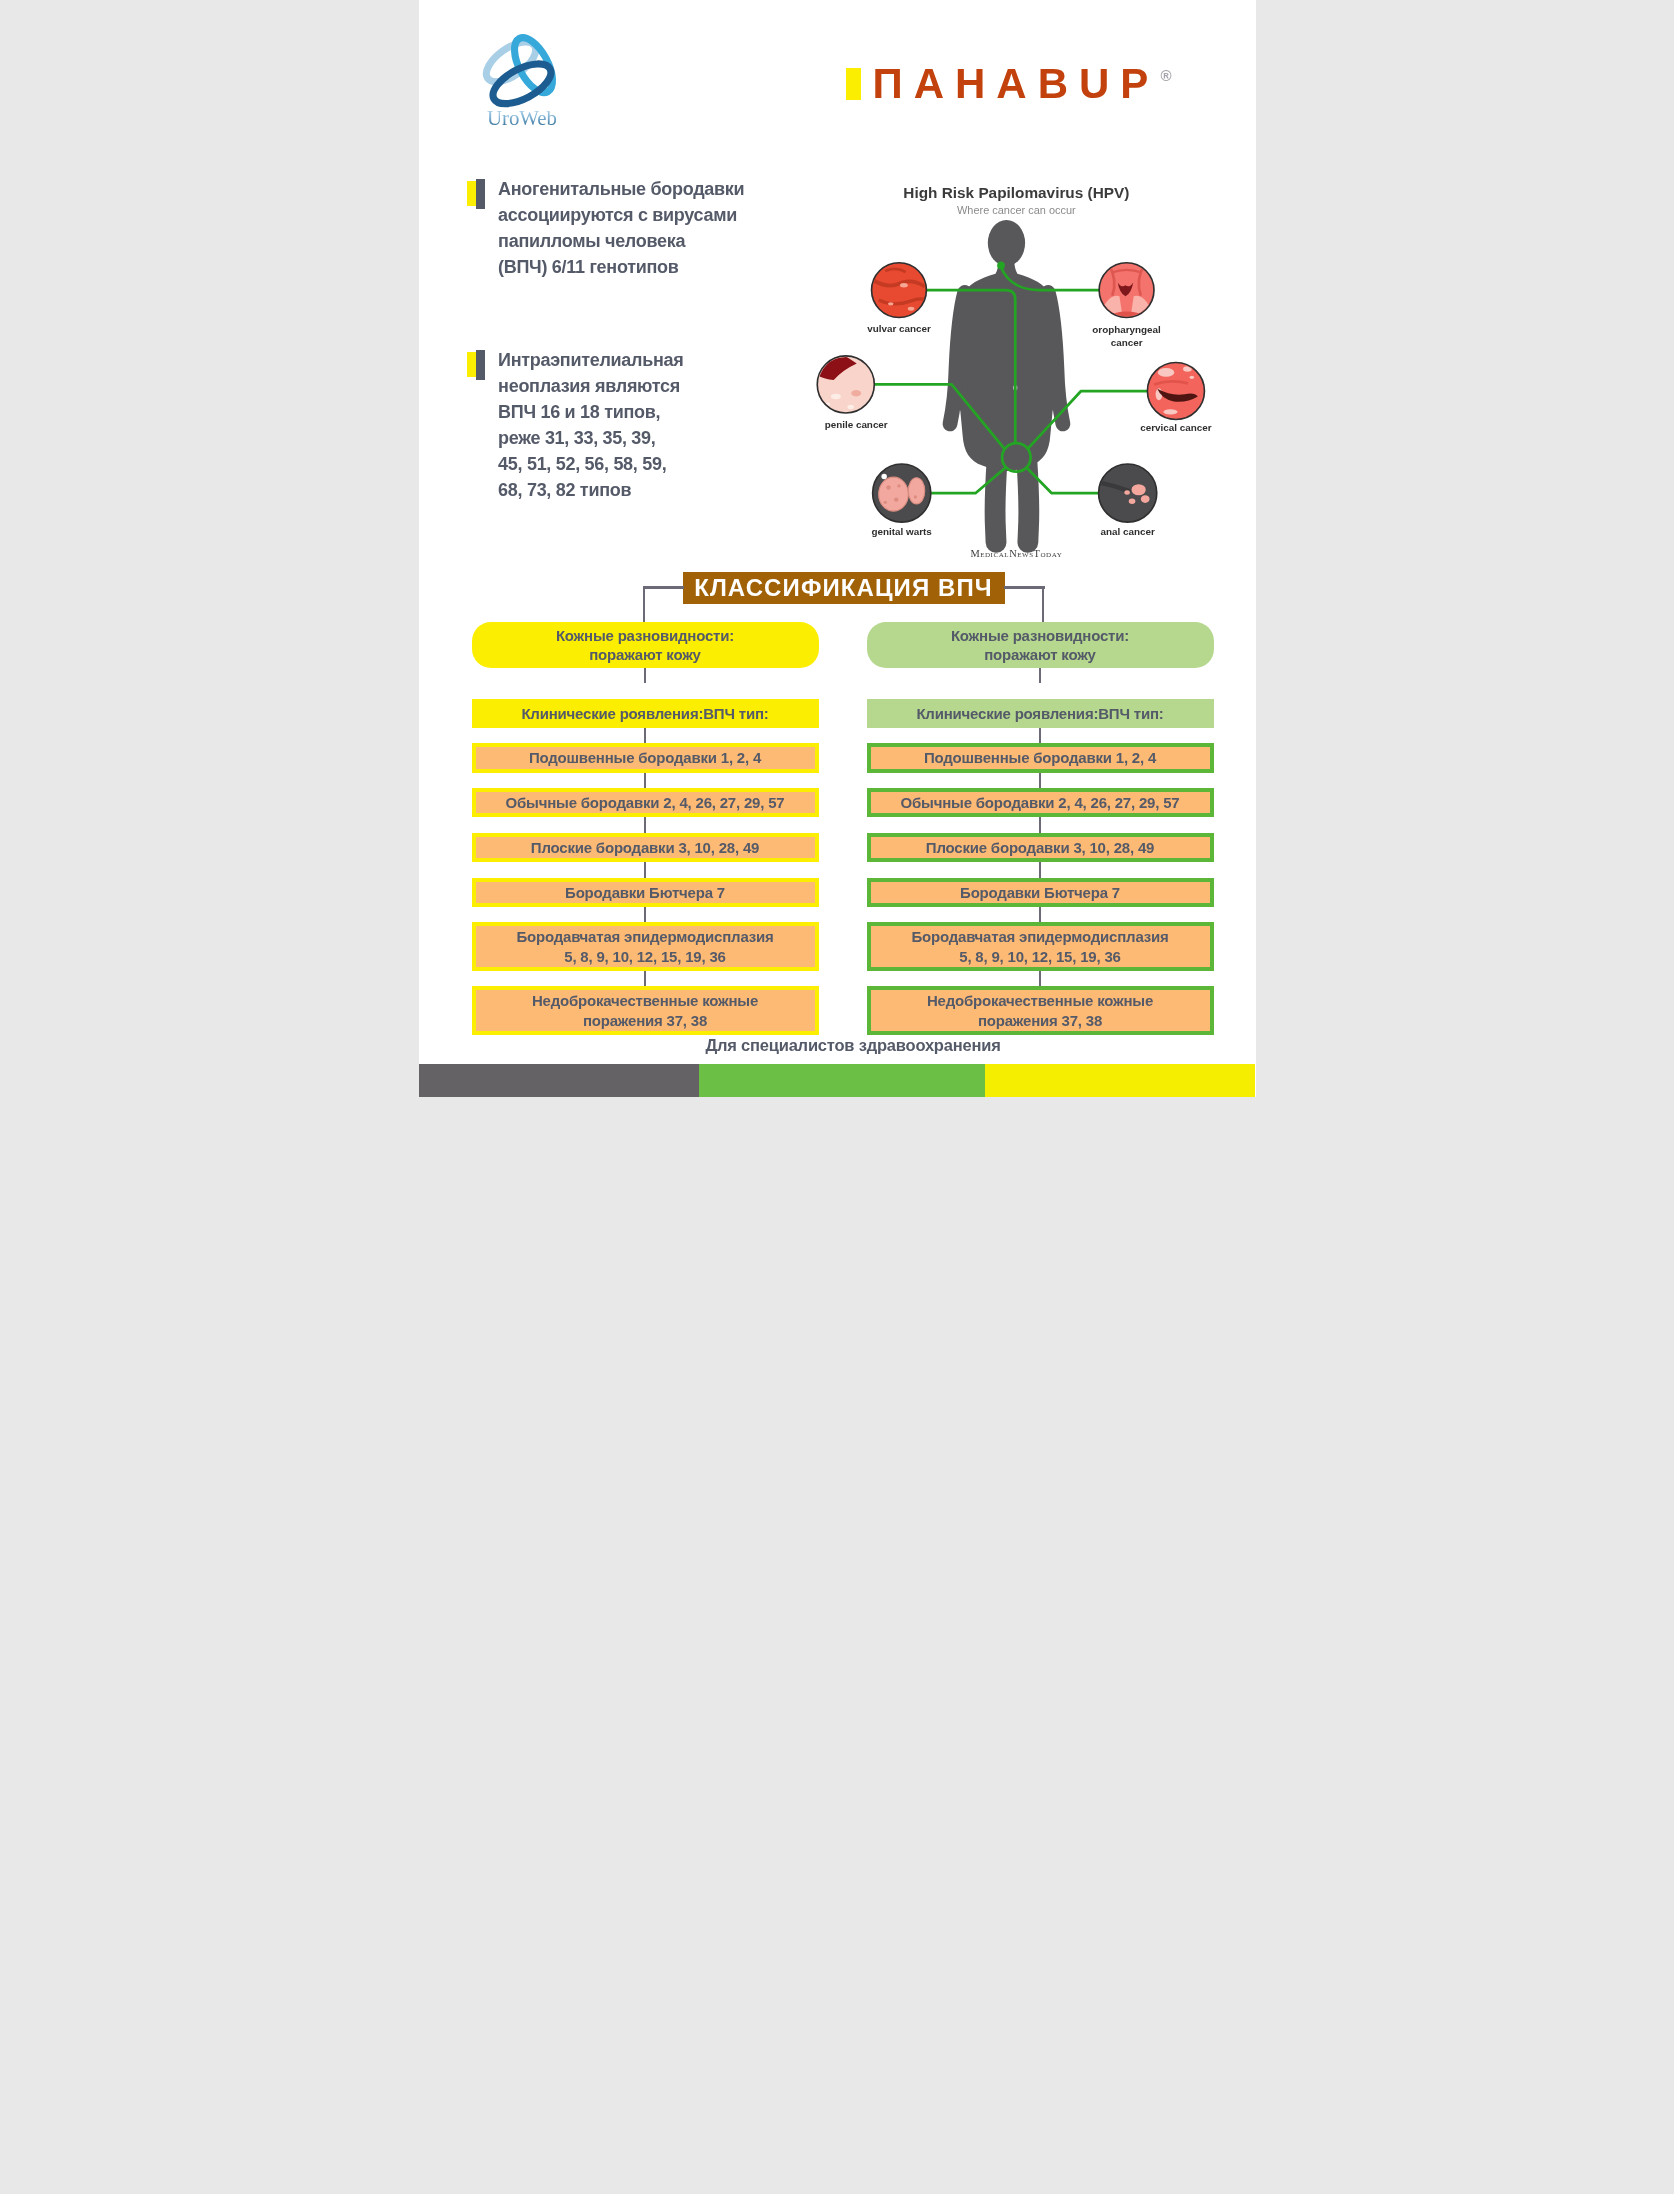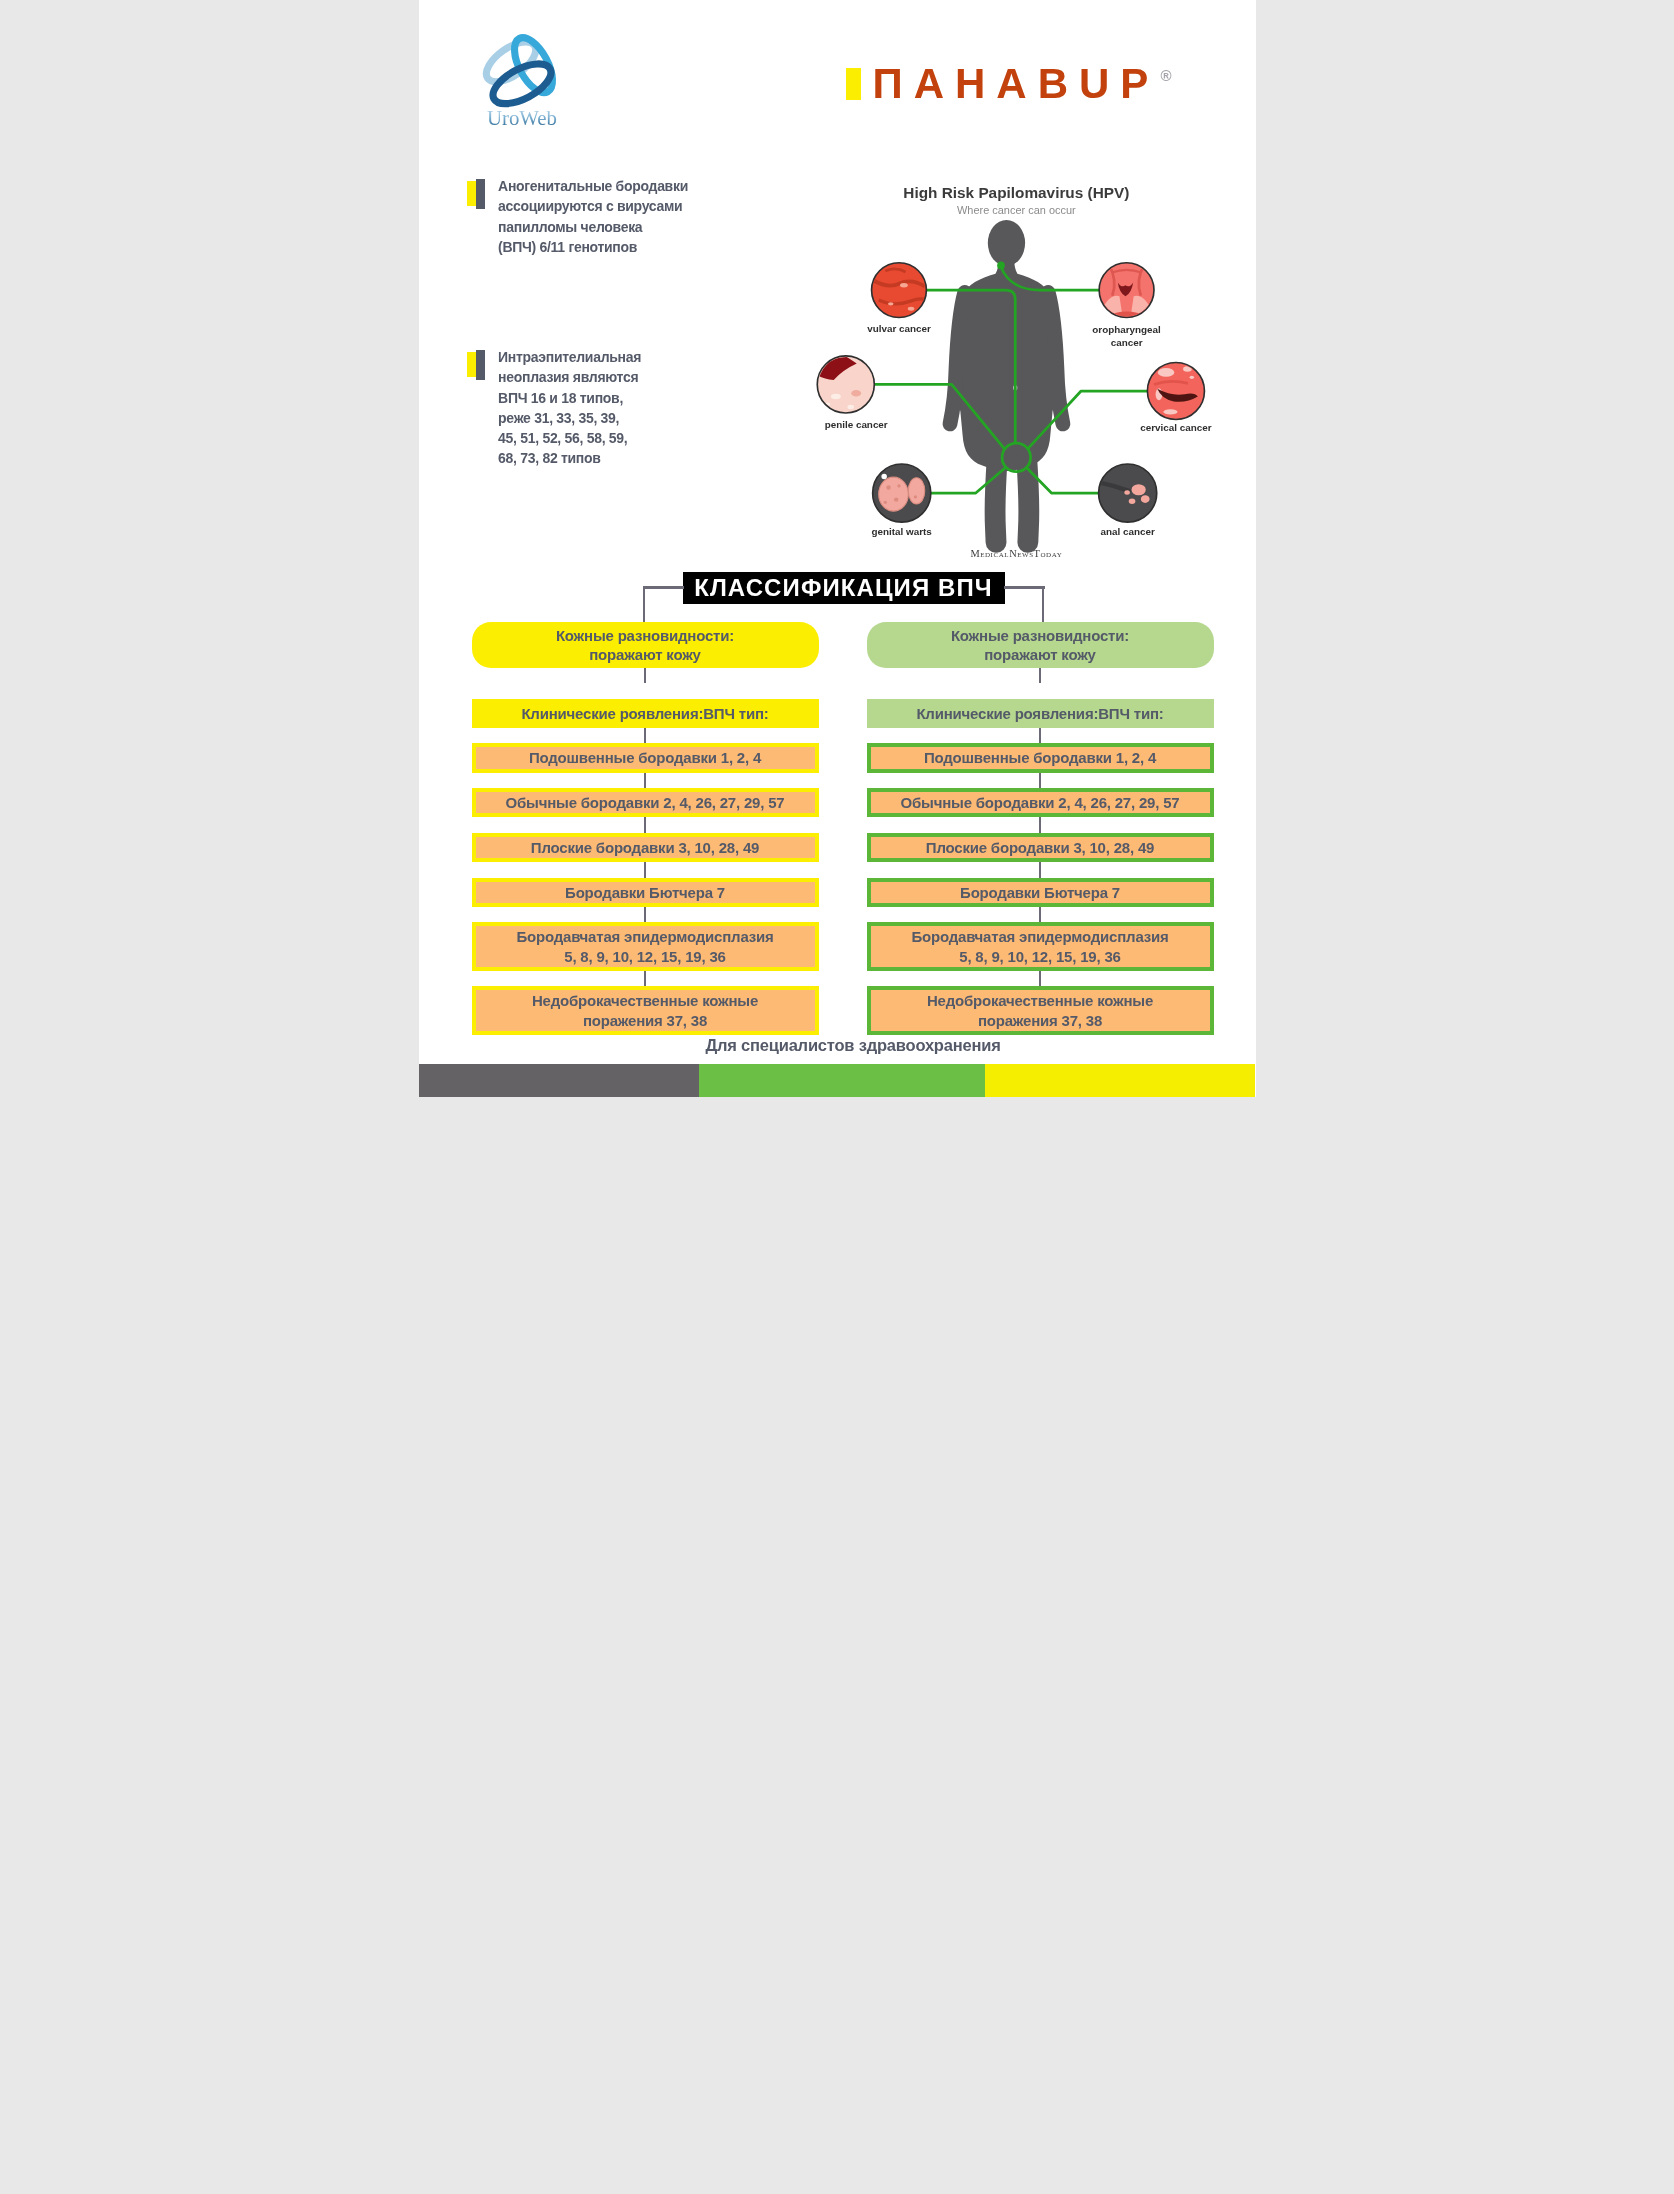--- a/index.html
+++ b/index.html
@@ -18,29 +18,29 @@
   }
   .pv-reg { font-size:15px; font-weight:bold; color:#A5A3A9; margin-left:1.1px; margin-top:0px; }
   
   .bullet { position:absolute; left:48px; display:flex; }
   .bullet-1 { top:176px; }
   .bullet-2 { top:347px; }
   .bullet-bars { display:flex; margin-top:3.3px; flex:0 0 auto; }
   .bar-yellow { width:9.3px; height:25px; background:#FBEE00; margin-top:2.2px; }
   .bar-dark { width:9.3px; height:30px; background:#555A69; }
   .bullet-text {
-    margin-left:13px; font-size:14px; font-weight:bold; color:#555A69;
+    margin-left:13px; font-size:18px; font-weight:bold; color:#555A69;
     line-height:1.45; letter-spacing:-0.3px; white-space:pre-line;
   }
   
   .hpv-svg { position:absolute; left:384px; top:176px; }
   
   .class-header {
     position:absolute; left:264px; top:572px; width:322px; height:32px;
-    background:#000000; color:#ffffff; font-weight:bold; font-size:24px;
+    background:#a16207; color:#ffffff; font-weight:bold; font-size:24px;
     line-height:32px; text-align:center; letter-spacing:1.1px; white-space:nowrap;
   }
   .conn { position:absolute; background:#6D6A78; }
   .conn-lh { left:224px; top:586px; width:41px; height:2.7px; }
   .conn-lv { left:224px; top:586px; width:2.7px; height:36px; }
   .conn-rh { left:585px; top:586px; width:41px; height:2.7px; }
   .conn-rv { left:623px; top:586px; width:2.7px; height:36px; }
   .col { position:absolute; top:622px; width:347px; display:flex; flex-direction:column; }
   .col-yellow { left:53px; }
   .col-green { left:448px; }

